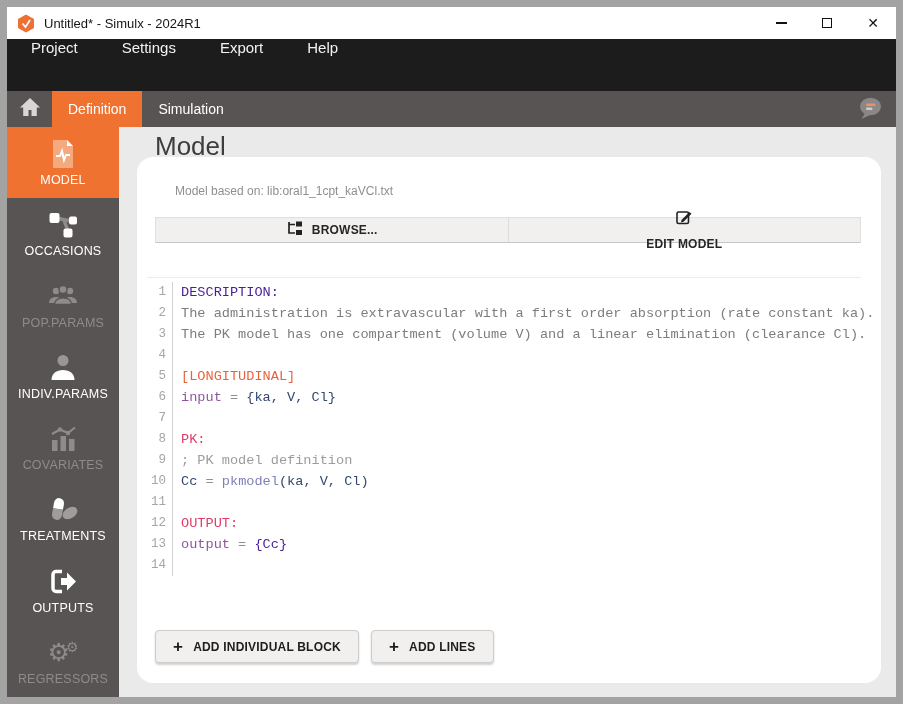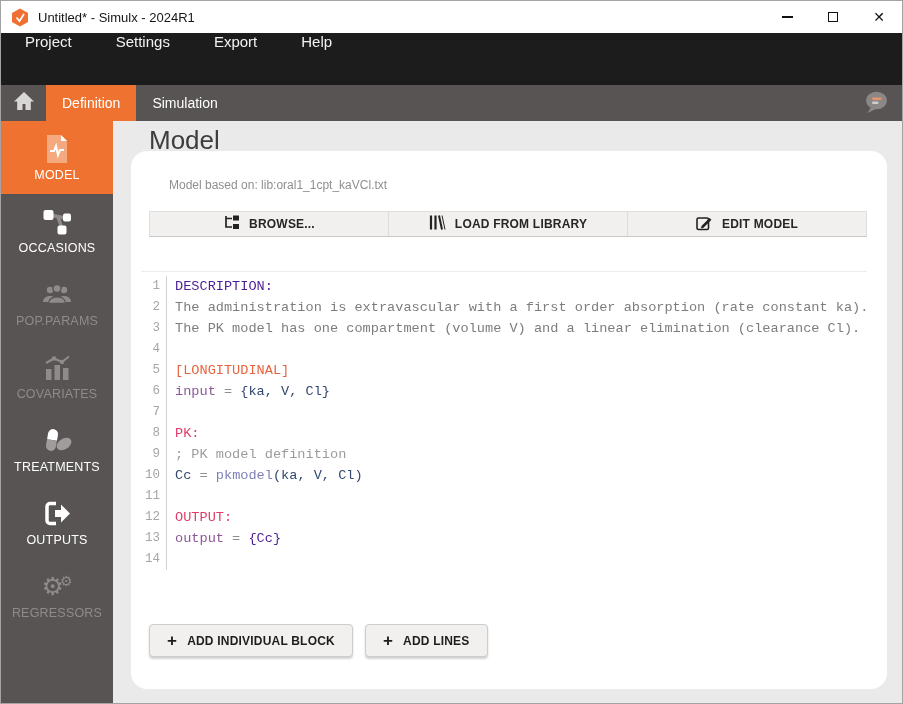--- a/index.html
+++ b/index.html
@@ -1,18 +1,18 @@
 <!DOCTYPE html>
 <html style="--accent: #ef7231; --menubar-bg: #1d1c1c; --sidebar-bg: #585454; --main-bg: #ebeaea; --tok-heading: #5f5f5f; --tok-text: #7d7d7d; --tok-section: #e8633c; --tok-keyword: #8d569b; --tok-operator: #8f8f8f; --tok-var: #32486e; --tok-label: #e13b68; --tok-comment: #9c9c9c; --tok-func: #7f7fb8;"><head>
 <meta charset="utf-8">
 <style>
   * { margin:0; padding:0; box-sizing:border-box; }
   html,body { width:903px; height:704px; overflow:hidden;
     font-family:"Liberation Sans","DejaVu Sans",sans-serif; }
-  .window { width:903px; height:704px; border:1px solid #a3a3a3; background:#ebeaea;
+  .window { width:903px; height:704px; border:7px solid #a3a3a3; background:#ebeaea;
     display:flex; flex-direction:column; }
 
   
   .titlebar { height:32px; background:#ffffff; display:flex; align-items:center;
     padding-left:10px; flex:none; }
   .app-icon { display:flex; align-items:center; }
   .win-title { margin-left:9px; font-size:13px; color:#161616; }
   .win-controls { margin-left:auto; display:flex; height:100%; }
   .win-btn { width:46px; height:100%; display:flex; align-items:center; justify-content:center;
     cursor:pointer; }
@@ -53,21 +53,21 @@
   .card { position:absolute; left:18px; right:15px; top:30px; bottom:14px;
     background:#ffffff; border-radius:16px; overflow:hidden; }
   .subtitle { padding:27px 0 0 38px; font-size:12px; color:#8f8f8f; }
 
   .toolbar { display:flex; margin:19px 20px 0 18px; border:1px solid #e0dfde;
     border-bottom-color:#c9c7c5; }
   .toolbar button { flex:1; height:24px; background:#f1f0ef; border:none;
     border-right:1px solid #dddcda; display:flex; align-items:center; justify-content:center;
     gap:9px; font-family:inherit; font-weight:700; font-size:12px; letter-spacing:.2px;
     color:#262626; cursor:pointer; }
-  .toolbar button:last-child { border-right:none; }
+  .toolbar button:last-child { border-right:none;flex-direction:column; }
 
   .editor { margin:34px 20px 0 10px; border-top:1px solid #ececec; padding-top:4px;
     font-family:"Liberation Mono","DejaVu Sans Mono",monospace; }
   .ed-line { display:flex; height:21px; line-height:21px; }
   .ed-num { width:26px; flex:none; text-align:right; padding-right:6px; color:#a6a6a6;
     border-right:1px solid #d2d2d2; font-size:12.5px; }
   .ed-code { padding-left:8px; white-space:pre; font-size:13.6px; }
 
   .actions { margin:54px 0 0 18px; display:flex; gap:12px; }
   .actions button { display:inline-flex; align-items:center; gap:10px; padding:0 17px; height:33px;
@@ -161,20 +161,29 @@
               <circle cx="8" cy="8" r="3.2" fill="currentColor"></circle>
               <circle cx="22" cy="8" r="3.2" fill="currentColor"></circle>
               <path d="M1 20c0-3.8 3-6 7-6s7 2.2 7 6z" fill="currentColor"></path>
               <path d="M15 20c0-3.8 3-6 7-6s7 2.2 7 6z" fill="currentColor"></path>
               <circle cx="15" cy="6.5" r="4" fill="currentColor" stroke="#585454" stroke-width="1.4"></circle>
               <path d="M6.5 21.5c0-4.4 3.8-6.8 8.5-6.8s8.5 2.4 8.5 6.8z" fill="currentColor" stroke="#585454" stroke-width="1.4"></path>
             </svg>
           </span>
           <span class="side-label">POP.PARAMS</span>
         </div>
+        <div class="side-item">
+          <span class="side-icon">
+            <svg width="26" height="28" viewBox="0 0 26 28">
+              <circle cx="13" cy="7.5" r="5.5" fill="#9a9696"></circle>
+              <path d="M1.5 27c0-6.5 5-10 11.5-10s11.5 3.5 11.5 10z" fill="#fff"></path>
+            </svg>
+          </span>
+          <span class="side-label">INDIV.PARAMS</span>
+        </div>
         <div class="side-item disabled">
           <span class="side-icon">
             <svg width="28" height="27" viewBox="0 0 28 27">
               <rect x="3" y="15" width="5.5" height="11" fill="currentColor"></rect>
               <rect x="11.5" y="11" width="5.5" height="15" fill="currentColor"></rect>
               <rect x="20" y="14" width="5.5" height="12" fill="currentColor"></rect>
               <polyline points="3 9 11 4.5 19 8 26 2.5" fill="none" stroke="currentColor" stroke-width="2.2"></polyline>
               <circle cx="11" cy="4.5" r="2.2" fill="currentColor"></circle>
               <circle cx="19" cy="8" r="2.2" fill="currentColor"></circle>
             </svg>
@@ -217,29 +226,20 @@
         <div class="toolbar" id="toolbar">
             <button>
               <span><svg width="17" height="15" viewBox="0 0 17 15">
                   <path d="M3 1v11h6M3 3.5h6" fill="none" stroke="#222" stroke-width="1.7"></path>
                   <rect x="10" y="0.5" width="6" height="5" fill="#222"></rect>
                   <rect x="10" y="9" width="6" height="5" fill="#222"></rect>
                 </svg></span>
               <span>BROWSE...</span>
             </button>
             <button>
-              <span><svg width="17" height="15" viewBox="0 0 17 15">
-                  <line x1="2" y1="0.5" x2="2" y2="14.5" stroke="#222" stroke-width="2.2"></line>
-                  <line x1="6.5" y1="0.5" x2="6.5" y2="14.5" stroke="#222" stroke-width="2.2"></line>
-                  <line x1="10" y1="0.5" x2="13" y2="14.5" stroke="#222" stroke-width="2"></line>
-                  <line x1="13" y1="0.5" x2="16" y2="14.5" stroke="#222" stroke-width="1"></line>
-                </svg></span>
-              <span>LOAD FROM LIBRARY</span>
-            </button>
-            <button>
               <span><svg width="17" height="16" viewBox="0 0 17 16">
                   <rect x="1" y="3" width="11.5" height="11.5" rx="1.5" fill="none" stroke="#222" stroke-width="1.6"></rect>
                   <path d="M5.5 11l8-8 2 1.8-8 8-2.5.7z" fill="#222"></path>
                 </svg></span>
               <span>EDIT MODEL</span>
             </button>
           </div>
         <div class="editor" id="editor">
             <div class="ed-line">
               <span class="ed-num">1</span>

